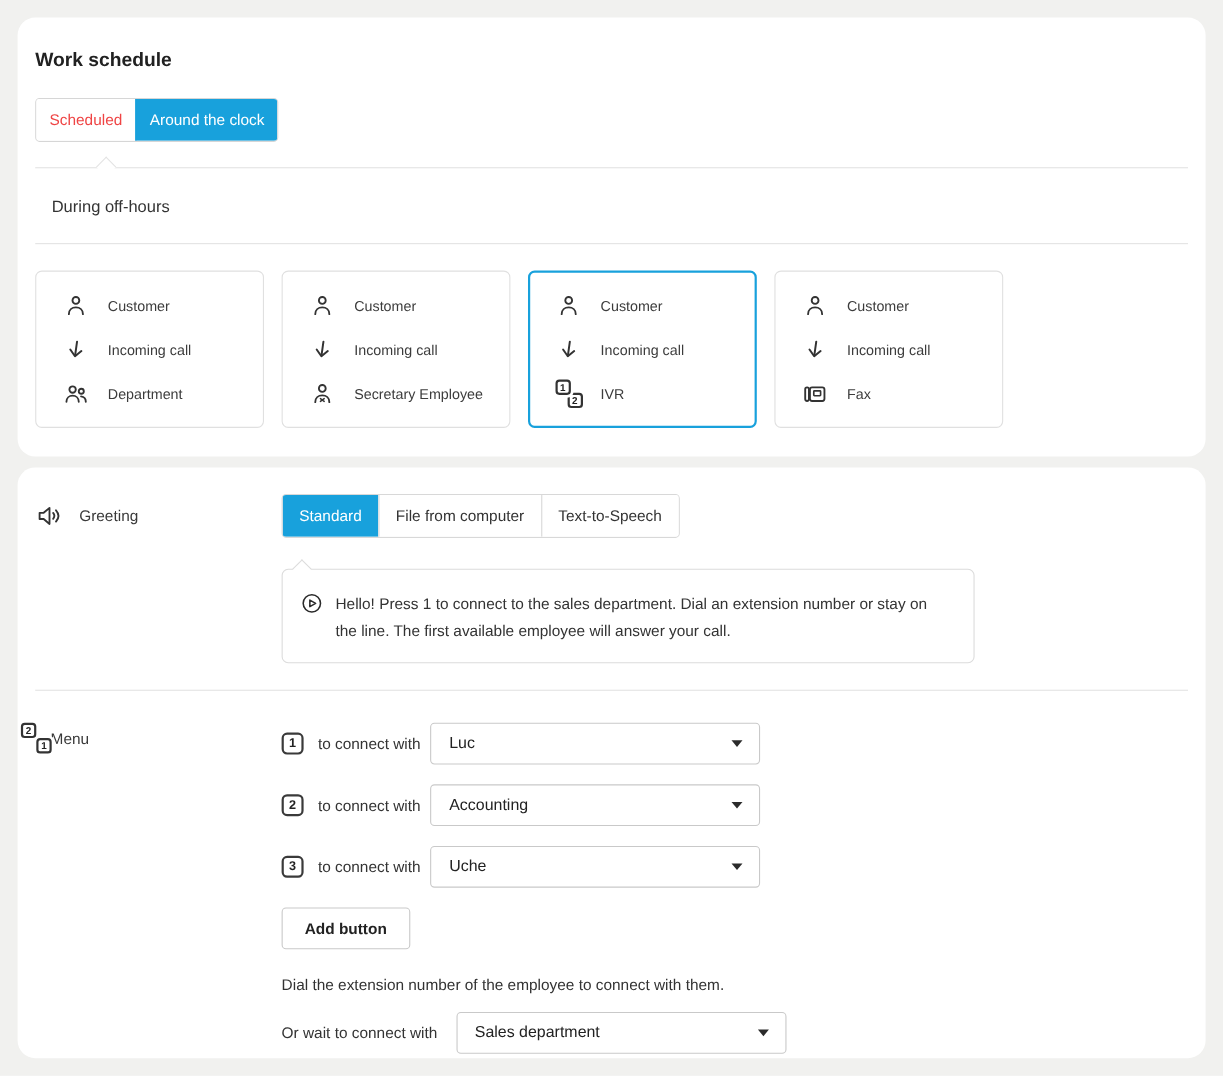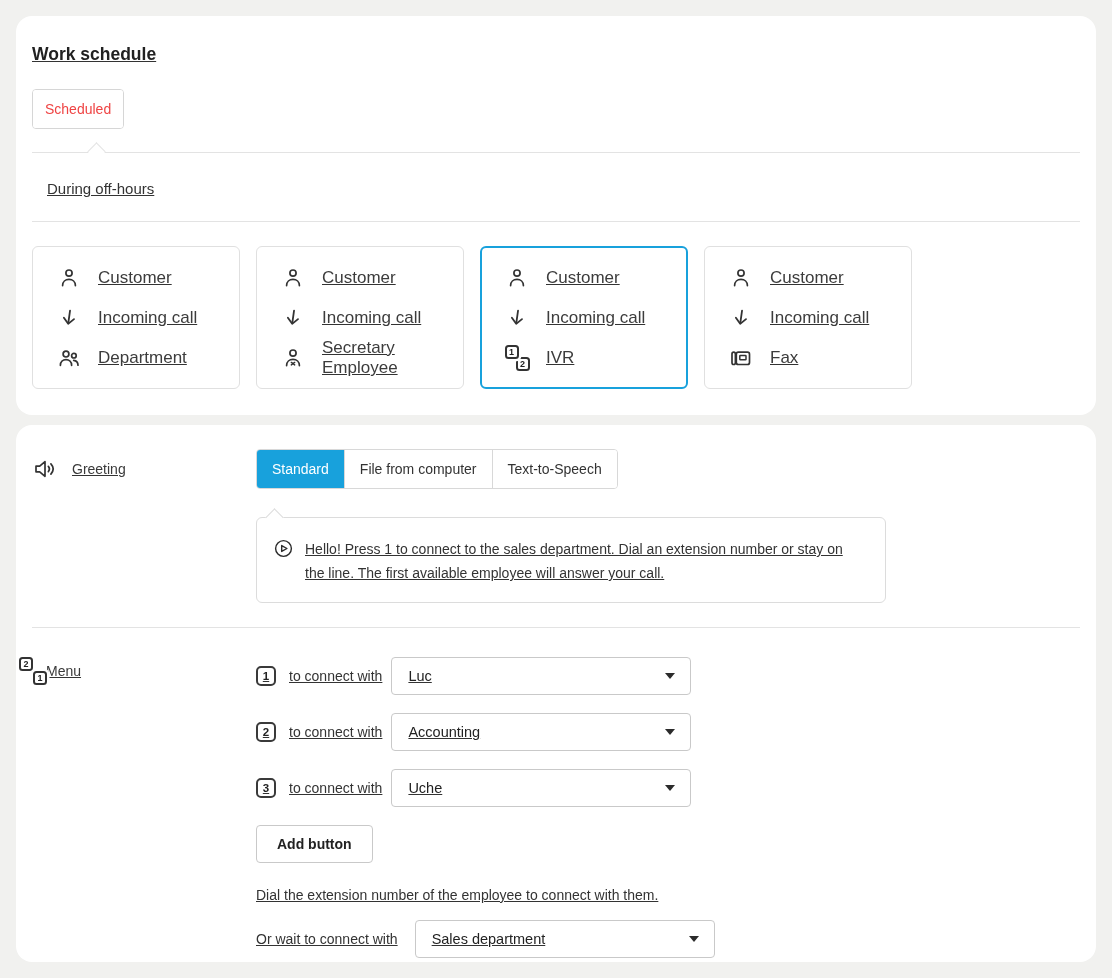--- a/index.html
+++ b/index.html
@@ -6,21 +6,21 @@
   html,body { margin:0; padding:0; }
   body {
     width:1112px; height:978px; position:relative;
     background:#f1f1ef;
     font-family:"Liberation Sans", sans-serif;
     color:#333;
     -webkit-font-smoothing:antialiased;
   }
   .panel {
     position:absolute; left:16px; width:1080px;
-    background:#fff; border-radius:16px; padding:0 16px;text-decoration:underline;
+    background:#fff; border-radius:16px; padding:0 16px;
   }
   .panel-schedule { top:16px; height:399px; }
   .panel-settings { top:425px; height:537px; }
 
   
   .page-title {
     margin:0; padding-top:27px;
     font-size:17.5px; font-weight:700; color:#212121; line-height:22px;
   }
   .mode-toggle {
@@ -51,21 +51,21 @@
   .tab.active { color:var(--accent); border-bottom-color:var(--accent); }
 
   .cards { display:flex; gap:16px; margin-top:24px; }
   .card {
     width:208px; height:143px; border:1px solid #e0e0e0; border-radius:6px;
     padding:11px 8px 0 23px; background:#fff; cursor:pointer;
   }
   .card.selected { border:2px solid var(--accent); padding:10px 7px 0 22px; }
   .step { display:flex; align-items:center; height:40px; }
   .step .icon { width:26px; display:flex; justify-content:center; flex:none; }
-  .step-label { margin-left:16px; font-size:17px; color:#3c3c3c; }
+  .step-label { margin-left:16px; font-size:13px; color:#3c3c3c; }
 
   
   svg.ic { display:block; }
   .ivr-icon { position:relative; width:25px; height:26px; flex:none; }
   .ivr-icon .sq {
     position:absolute; width:14px; height:14px;
     border:2px solid #333; border-radius:3.5px;
     display:flex; align-items:center; justify-content:center;
     font-size:9px; font-weight:700; color:#222; background:#fff; line-height:1;
   }
@@ -179,20 +179,21 @@
       <path d="M8.1 6.9l5.5 3.1-5.5 3.1z"></path>
     </g>
   </defs>
 </svg>
 
 <section class="panel panel-schedule">
   <h1 class="page-title">Work schedule</h1>
 
   <div class="mode-toggle">
     <button class="seg">Scheduled</button>
+    <button class="seg active">Around the clock</button>
   </div>
 
   <div class="divider divider-top">
     <span class="notch"></span>
   </div>
 
   <div class="tabs">
     <div class="tab">During off-hours</div>
   </div>
 

